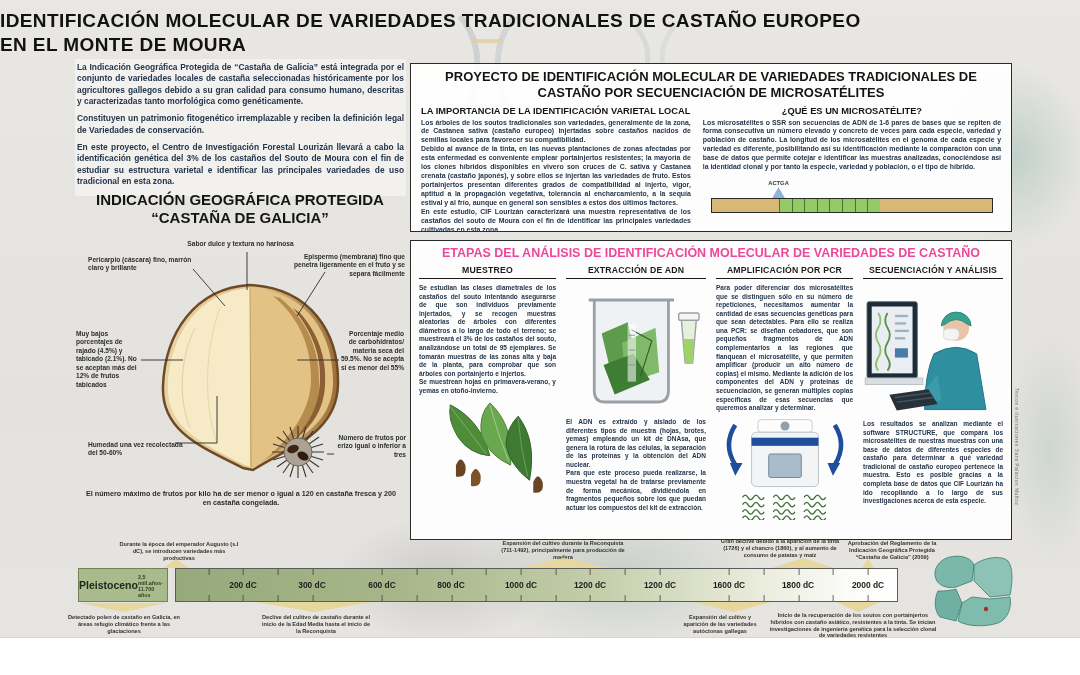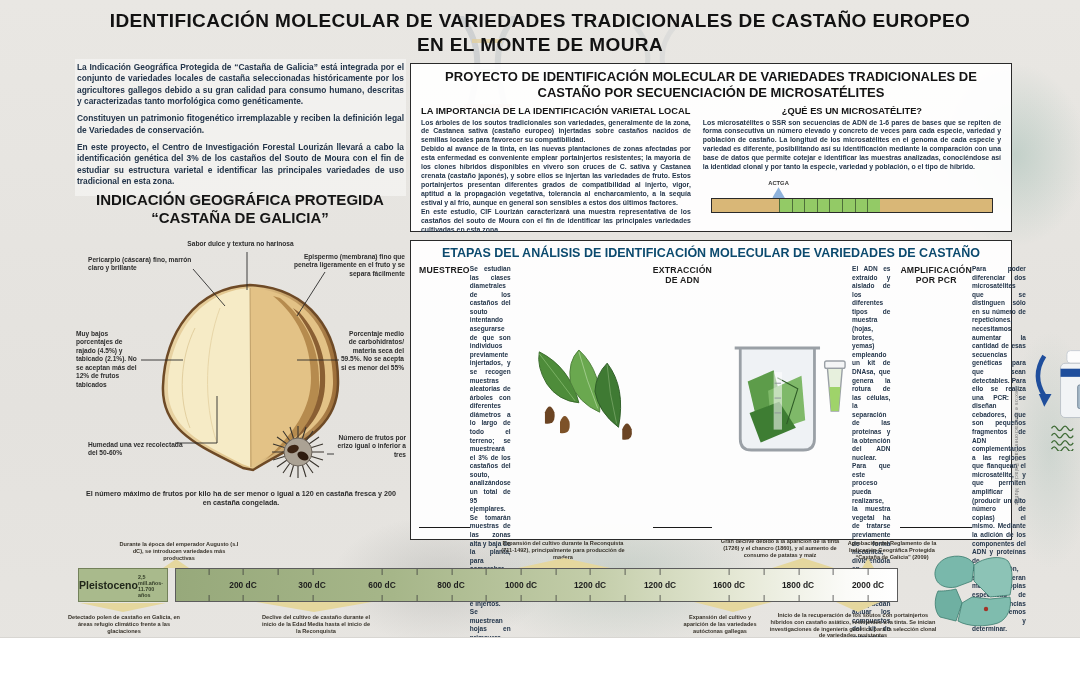--- a/index.html
+++ b/index.html
@@ -8,21 +8,21 @@
         background:linear-gradient(180deg,#e9e7e3 0%,#e4e2de 60%,#e7e5e1 100%);
         font-family:"Liberation Sans",sans-serif;color:#1c1c1c}
   
   .blob{position:absolute;pointer-events:none}
   .blob.b1{left:940px;top:60px;width:150px;height:190px;background:radial-gradient(ellipse at center,rgba(120,165,152,.33),transparent 68%)}
   .blob.b2{left:470px;top:500px;width:300px;height:150px;background:radial-gradient(ellipse at center,rgba(130,160,145,.30),transparent 70%)}
   .blob.b3{left:330px;top:515px;width:220px;height:130px;background:radial-gradient(ellipse at center,rgba(110,115,112,.22),transparent 70%)}
   .blob.b4{left:1005px;top:330px;width:90px;height:240px;background:radial-gradient(ellipse at center,rgba(140,175,165,.25),transparent 70%)}
   .dna-decor{position:absolute;left:420px;top:16px;opacity:.45}
   
-  .main-title{position:absolute;left:0;top:9px;width:100%;text-align:center;font-weight:800;
+  .main-title{position:absolute;left:0;top:9px;width:100%;text-align:left;font-weight:800;
               font-size:19px;line-height:1.28;letter-spacing:.4px;color:#121212}
   
   .intro{position:absolute;left:75px;top:59px;width:331px;background:rgba(255,255,255,.45);padding:3px 2px}
   .intro p{font-size:8.4px;font-weight:700;line-height:1.35;text-align:justify;color:#24364b;margin-bottom:6px}
   
   .igp-title{position:absolute;left:70px;top:191px;width:340px;text-align:center;font-weight:800;font-size:15px;line-height:1.2;color:#151515}
   .chestnut-svg{position:absolute;left:75px;top:238px;width:330px;height:250px}
   .igp-lbl{position:absolute;font-size:6.6px;font-weight:700;color:#2e2e2e;line-height:1.28}
   .lbl-sabor{left:158px;top:240px;width:165px;text-align:center}
   .lbl-pericarpio{left:88px;top:256px;width:112px}
@@ -46,23 +46,23 @@
   .micro-diagram{position:relative;margin:8px 8px 0;height:36px}
   .micro-label{position:absolute;left:24%;top:0;font-size:5.8px;font-weight:700;color:#333;transform:translateX(-50%)}
   .micro-marker{position:absolute;left:24%;top:7px;width:13px;height:11px;transform:translateX(-50%);
                 background:#8fb3dc;clip-path:polygon(50% 0,100% 100%,0 100%)}
   .micro-bar{position:absolute;left:0;right:0;top:18px;height:15px;display:flex;border:1px solid #2a2a2a}
   .micro-tan{background:#d9b777}
   .micro-tan.left{width:24%}.micro-tan.right{width:40%}
   .micro-green{flex:1;display:flex}
   .micro-cell{flex:1;background:#93ca66;border-left:1px solid #4e6e3a}
   .box2{left:410px;top:240px;width:602px;height:300px;padding:5px 8px}
-  .box2 .panel-title{font-size:12.5px;font-weight:800;text-align:center;color:#0c4a6e}
+  .box2 .panel-title{font-size:12.5px;font-weight:800;text-align:center;color:#ec4899}
   .stage-cols{display:flex;gap:10px;margin-top:5px;height:268px}
-  .stage-col{flex:1;display:flex;flex-direction:row}
+  .stage-col{flex:1;display:flex;flex-direction:column}
   .stage-head{font-size:8.7px;font-weight:800;text-align:center;border-bottom:1.6px solid #1a1a1a;padding-bottom:3px;margin-bottom:5px;letter-spacing:.2px}
   .stage-body{font-size:6.5px;font-weight:600;line-height:1.32;text-align:justify;color:#24364b;white-space:pre-line}
   .stage-fig{display:flex;justify-content:center;align-items:center;margin:3px 0}
   
   .credit-vertical{position:absolute;left:1014px;top:388px;writing-mode:vertical-rl;font-size:5px;color:#777;letter-spacing:.5px}
   
   .era-box{position:absolute;left:78px;top:568px;width:90px;height:34px;background:#a9ba8c;border:1px solid #73815a;
            display:flex;justify-content:center;align-items:center}
   .era-label{font-size:10.5px;font-weight:800;color:#20261a}
   .era-sub{font-size:5.4px;font-weight:700;color:#333d28;margin-top:1px}

